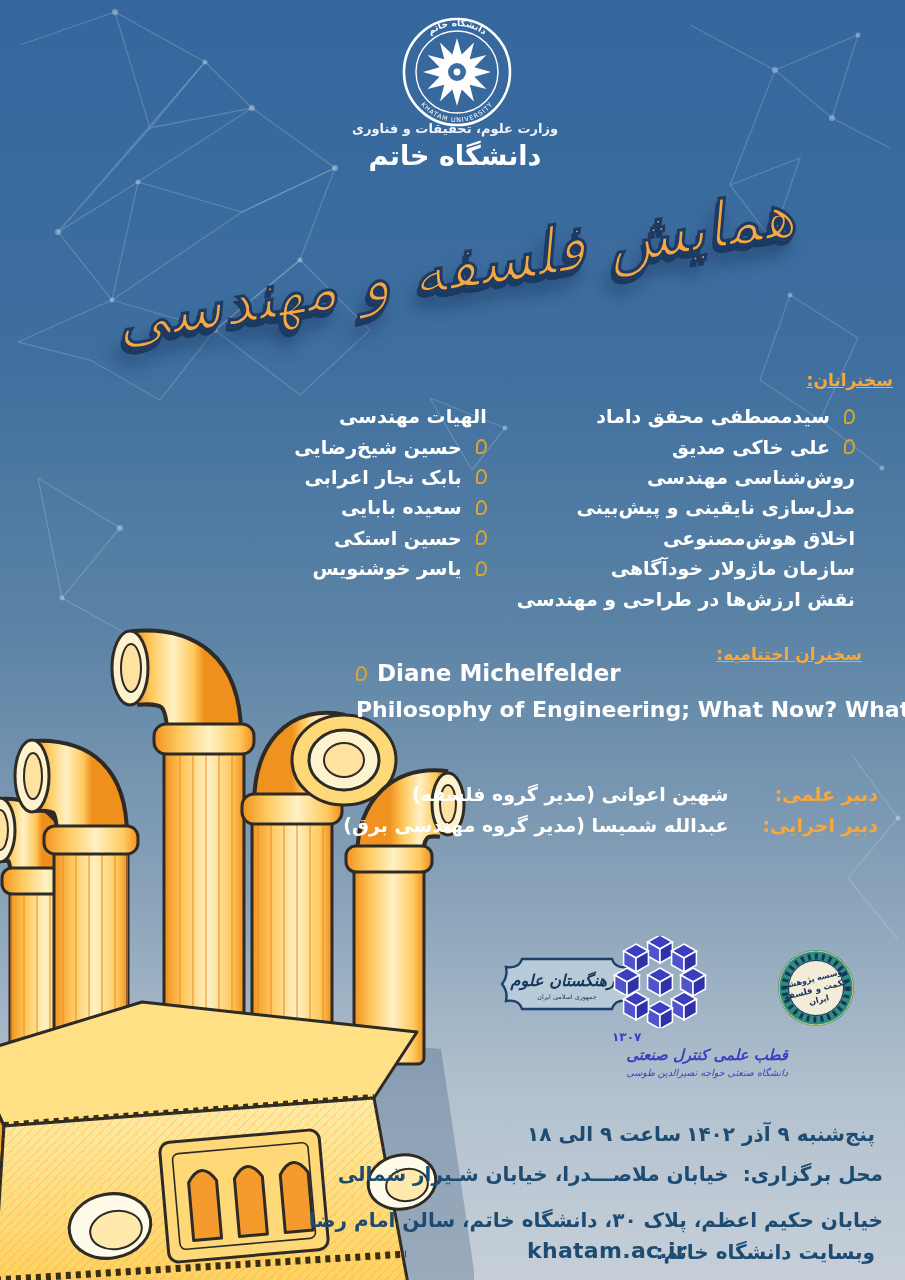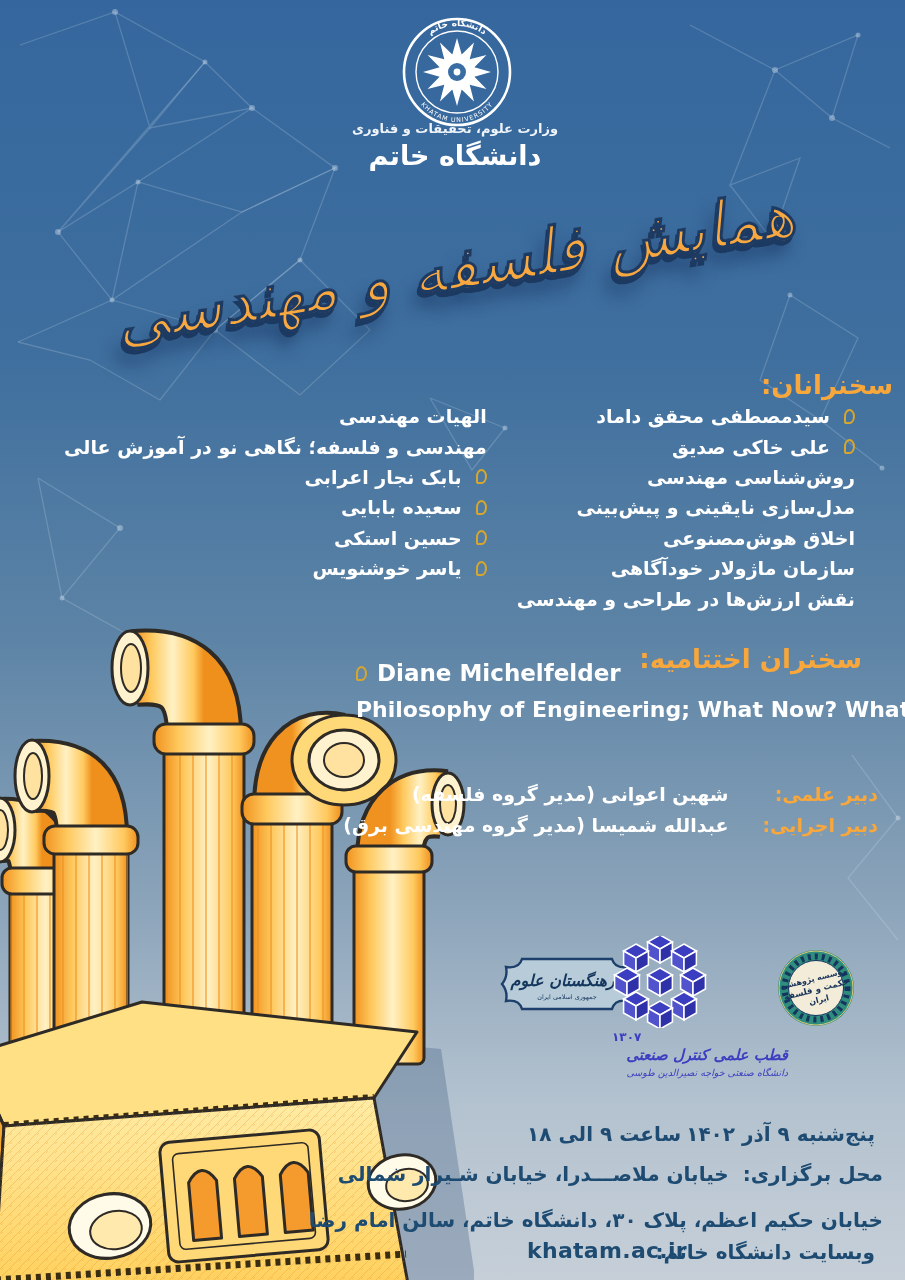--- a/index.html
+++ b/index.html
@@ -24,21 +24,21 @@
     position:absolute; left:90px; top:162px; width:730px; height:210px;
     display:flex; align-items:center; justify-content:center;
     transform:rotate(-9deg);
     color:#f9a840; font-size:64px; font-weight:bold; font-style:italic; letter-spacing:-1px;
     -webkit-text-stroke:1px #1d3a63;
     text-shadow:-3px 5px 0 #1c3a61, -9px 14px 16px rgba(20,45,90,.55);
     white-space:nowrap;
   }
 
   
-  .sec-head{ color:#f7a73c; font-weight:bold; font-size:26px; }
+  .sec-head{ color:#f7a73c; font-weight:bold; font-size:17px;text-decoration:underline; }
 
   
   .speakers-head{ position:absolute; right:12px; top:370px; }
   .speakers-grid{
     position:absolute; right:50px; top:401px;
     display:grid; grid-template-columns:auto auto; column-gap:30px;
     direction:rtl; justify-items:start; align-items:center;
   }
   .speakers-grid > *{ height:30.4px; display:flex; align-items:center; }
   .name-cell{ gap:14px; direction:rtl; }
@@ -257,22 +257,23 @@
           <span class="bullet"></span>
           <span class="pname">سیدمصطفی محقق داماد</span>
         </div>
       <div>
           <span class="ptopic">الهیات مهندسی</span>
         </div>
       <div class="name-cell">
           <span class="bullet"></span>
           <span class="pname">علی خاکی صدیق</span>
         </div>
-      <div>
-          <span class="ptopic">مهندسی و فلسفه؛ نگاهی نو در آموزش عالی</span>
+      <div class="name-cell">
+          <span class="bullet"></span>
+          <span class="pname">حسین شیخ‌رضایی</span>
         </div>
       <div>
           <span class="ptopic">روش‌شناسی مهندسی</span>
         </div>
       <div class="name-cell">
           <span class="bullet"></span>
           <span class="pname">بابک نجار اعرابی</span>
         </div>
       <div>
           <span class="ptopic">مدل‌سازی نایقینی و پیش‌بینی</span>

